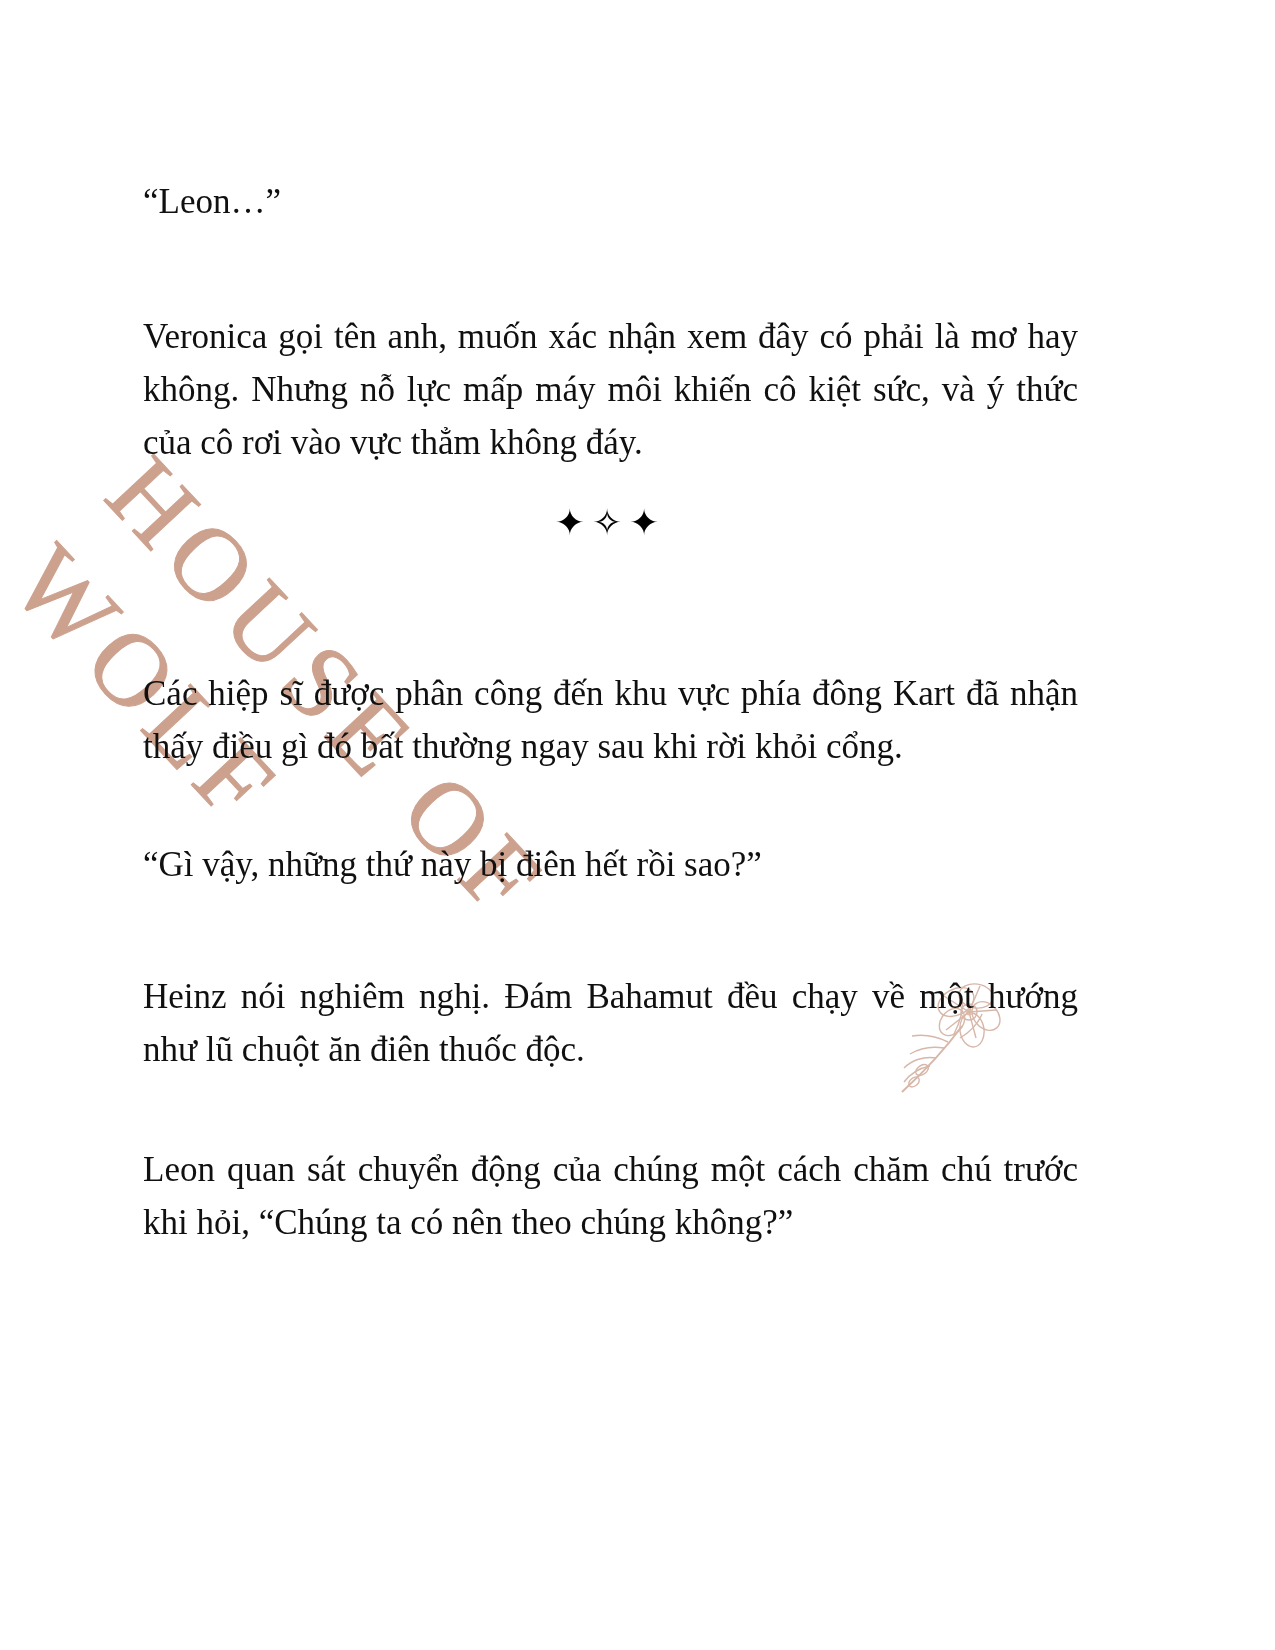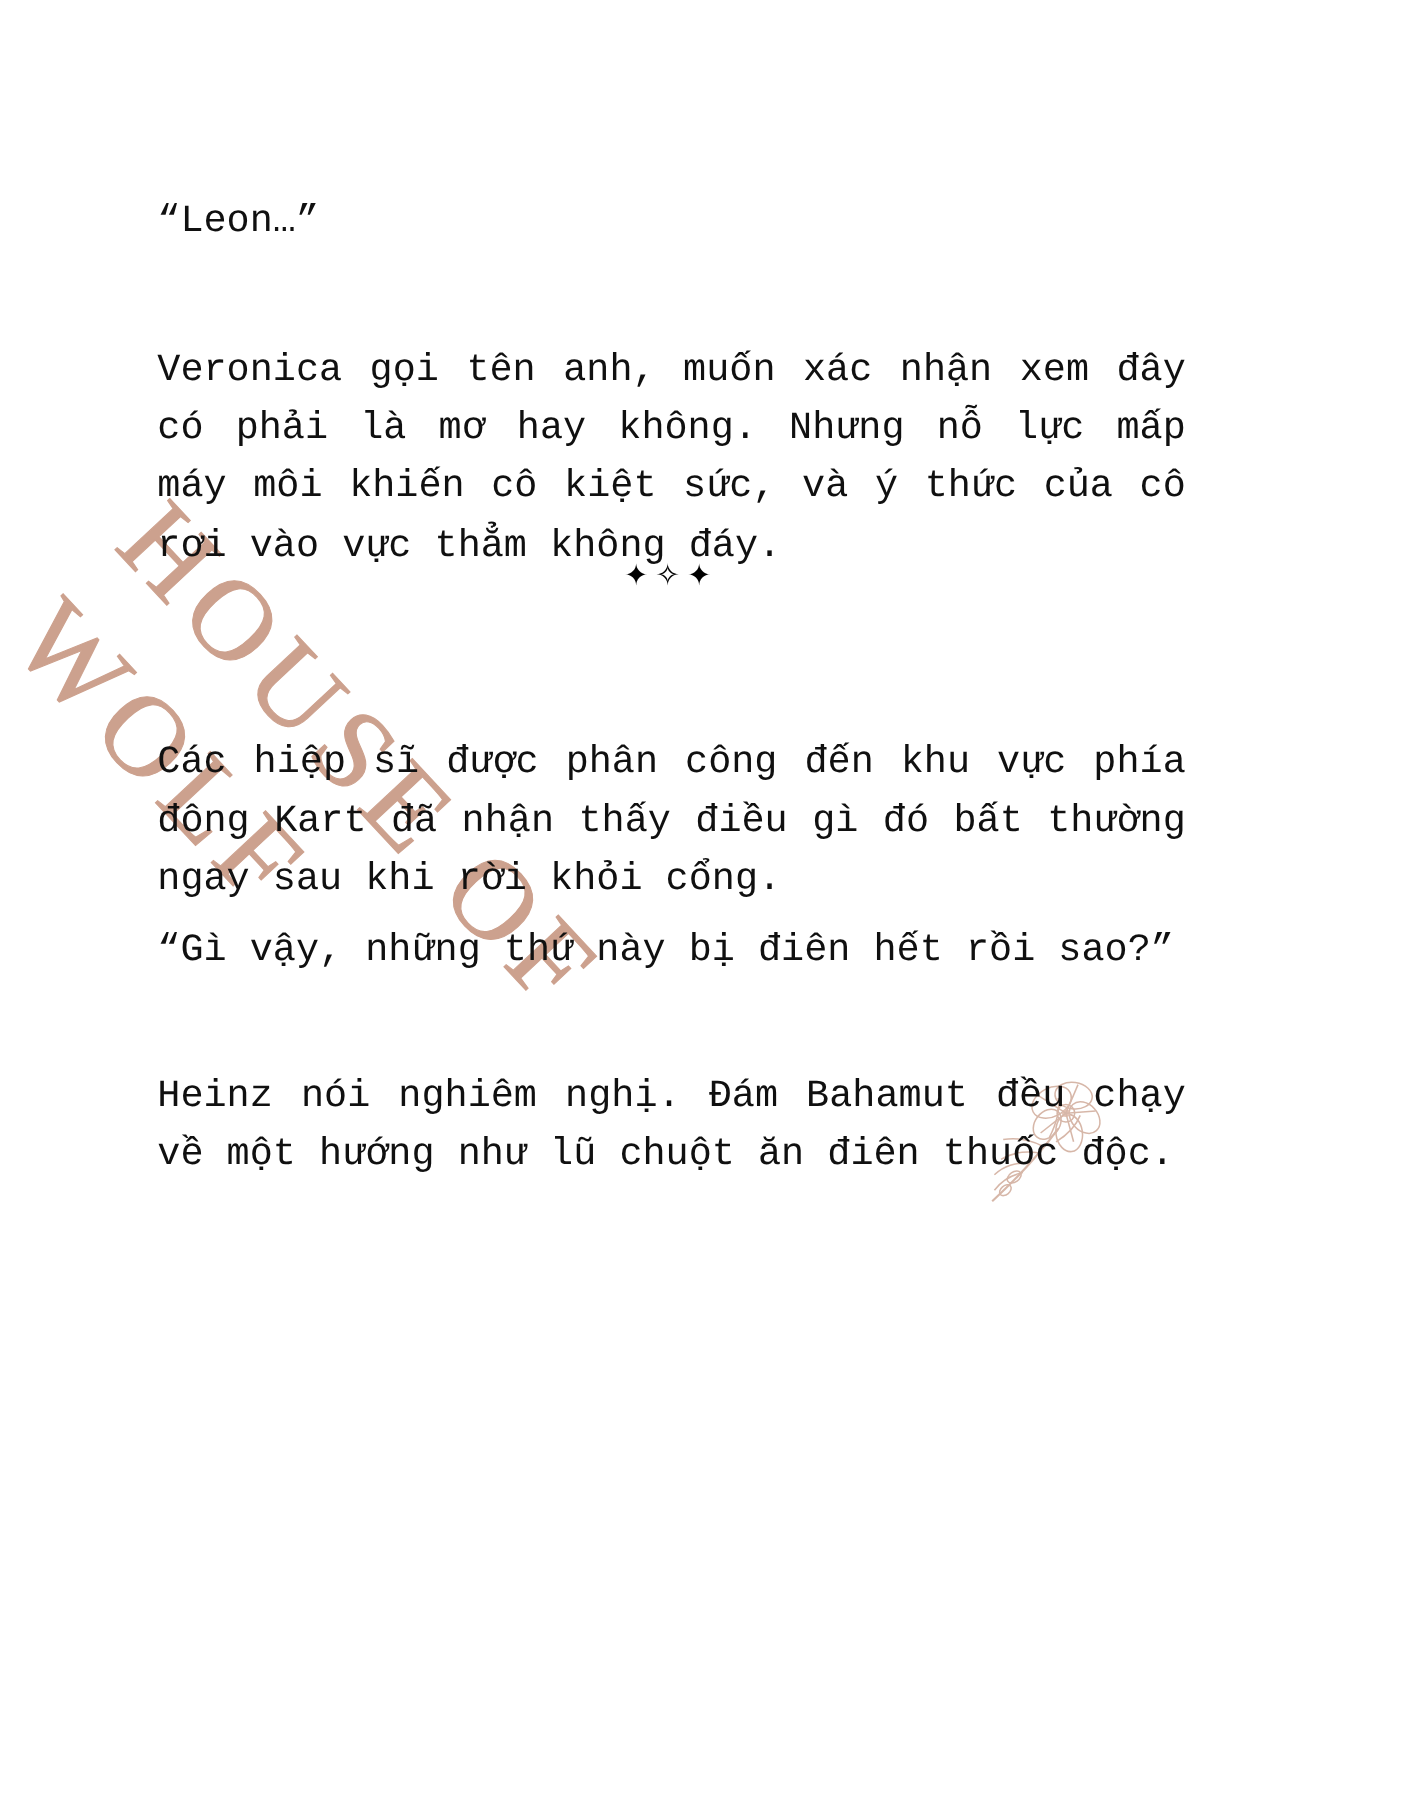--- a/index.html
+++ b/index.html
@@ -62,21 +62,20 @@
 
   
   .content {
     position: absolute;
     left: 0;
     top: 0;
     width: 1275px;
     height: 1650px;
     z-index: 2;
     padding: 0;
-    font-family: Liberation Mono, monospace;
   }
 
   .block {
     position: absolute;
     left: 143px;
     width: 935px;
     color: #101010;
     font-size: 35px;
     line-height: 1.52;
   }
@@ -155,15 +154,16 @@
     <p class="block justified p-veronica">Veronica gọi tên anh, muốn xác nhận xem đây có phải là mơ hay không. Nhưng nỗ lực mấp máy môi khiến cô kiệt sức, và ý thức của cô rơi vào vực thẳm không đáy.</p>
 
     <div class="divider p-divider">✦✧✦</div>
 
     <p class="block p-dialogue1">“Gì vậy, những thứ này bị điên hết rồi sao?”</p>
 
     <p class="block justified p-knights">Các hiệp sĩ được phân công đến khu vực phía đông Kart đã nhận thấy điều gì đó bất thường ngay sau khi rời khỏi cổng.</p>
 
     <p class="block justified p-heinz">Heinz nói nghiêm nghị. Đám Bahamut đều chạy về một hướng như lũ chuột ăn điên thuốc độc.</p>
 
+    <p class="block justified p-leon-obs">Leon quan sát chuyển động của chúng một cách chăm chú trước khi hỏi, “Chúng ta có nên theo chúng không?”</p>
 
   </div>
 </div>
 
 </body></html>

